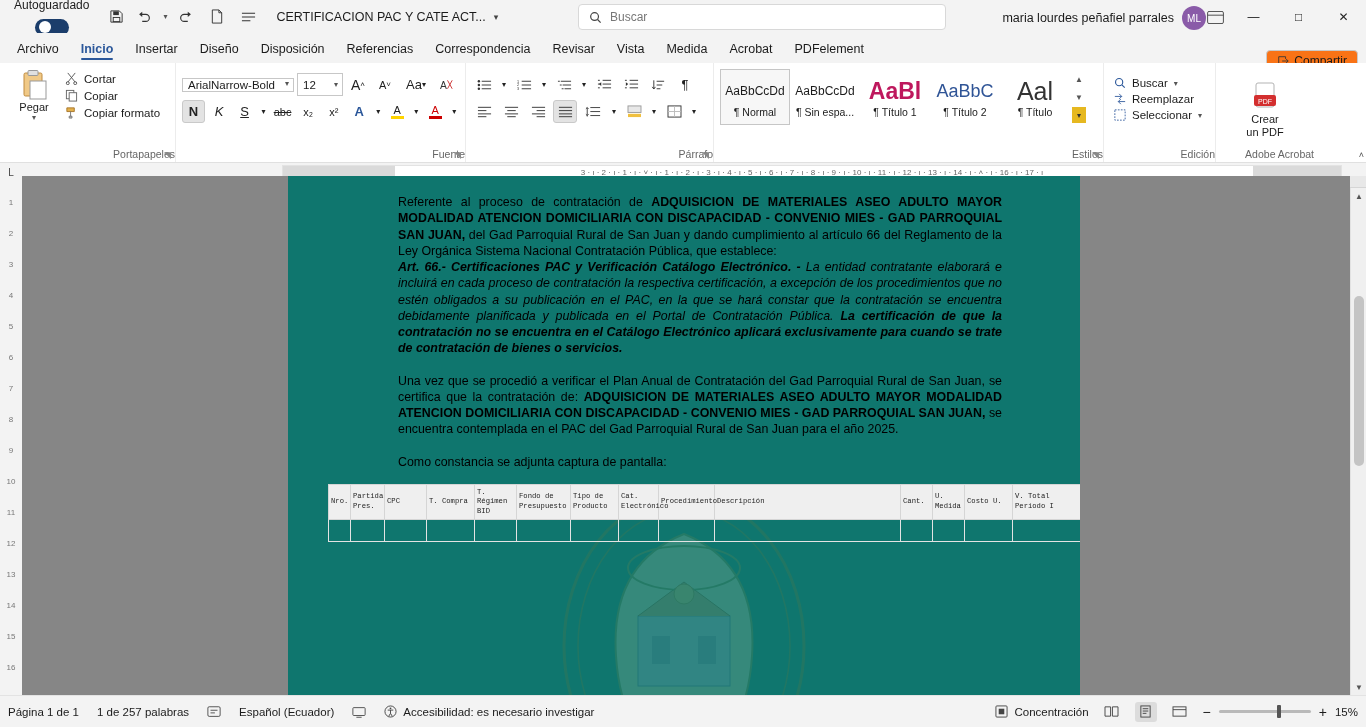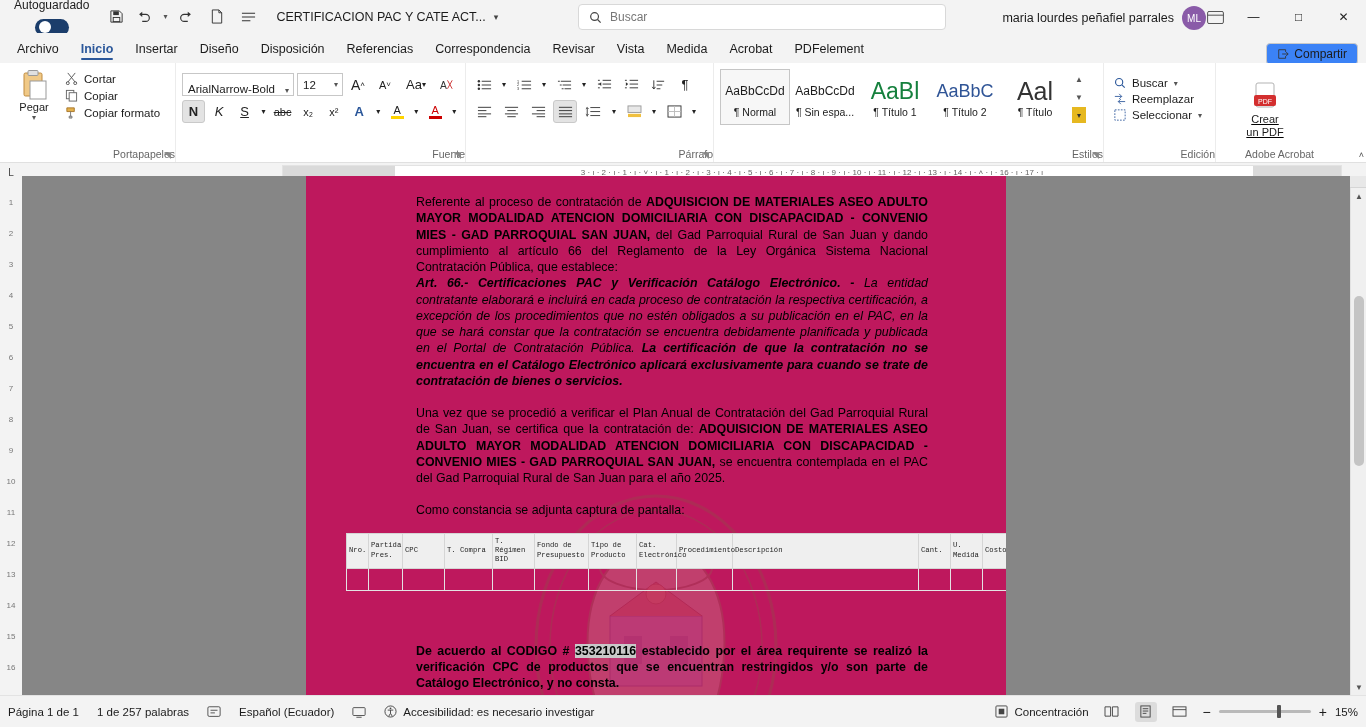--- a/index.html
+++ b/index.html
@@ -83,23 +83,23 @@
   .tab {
     font-size: 12.5px; color: #1b1b1b; padding: 5px 11px 7px;
     border-radius: 4px 4px 0 0; white-space: nowrap;
   }
   .tab.active { color: #2b579a; font-weight: bold; position: relative; }
   .tab.active::after {
     content:""; position:absolute; left: 11px; right: 11px; bottom: 3px;
     height: 2px; background: #2b579a; border-radius: 1px;
   }
   .share {
-    position: absolute; right: 8px; top: 10px;
+    position: absolute; right: 8px; top: 17px;
     border: 1px solid #c9c9c9; border-radius: 4px;
-    font-size: 12px; padding: 3px 10px; background: #3b82f6;
+    font-size: 12px; padding: 3px 10px; background: #f97316;
     display: flex; align-items: center; gap: 5px; color:#1b1b1b;
   }
 
   
   .ribbon {
     height: 100px; background: #ffffff;
     border-bottom: 1px solid #e0e0e0;
     display: flex; position: relative;
   }
   .group {
@@ -124,22 +124,22 @@
   }
   .paste-icon {
     width: 30px; height: 32px; position: relative;
   }
   .clip-list { display: flex; flex-direction: column; gap: 2px; padding-top: 4px; }
   .clip-item { font-size: 11.5px; color: #1b1b1b; display: flex; align-items: center; gap: 6px; padding: 1px 3px; }
 
   
   .row { display: flex; align-items: center; gap: 3px; }
   .font-name {
-    width: 112px; height: 23px; border: 1px solid #c7c7c7; background:#fff;
-    font-size: 11.5px; padding: 0 16px 0 5px; display: flex; align-items: flex-end;
+    width: 112px; height: 14px; border: 1px solid #c7c7c7; background:#fff;
+    font-size: 11.5px; padding: 0 16px 0 5px; display: flex; align-items: flex-start;
     position: relative; color: #1b1b1b;
   }
   .font-size {
     width: 46px; height: 23px; border: 1px solid #c7c7c7; background:#fff;
     font-size: 11.5px; padding: 0 14px 0 5px; display: flex; align-items: center;
     position: relative; color: #1b1b1b;
   }
   .caret { position: absolute; right: 4px; font-size: 8px; color: #555; }
   .btn {
     width: 24px; height: 23px; display: flex; align-items: center;
@@ -184,22 +184,22 @@
     position: absolute; top: 176px; left: 0; right: 0; bottom: 32px;
     background: #868686; overflow: hidden;
   }
   .v-ruler {
     position: absolute; left: 0; top: 0; bottom: 0; width: 22px;
     background: #f3f3f3; font-size: 8px; color: #777;
     display: flex; flex-direction: column; align-items: center;
   }
   .v-ruler span { margin-top: 22px; }
   .page {
-    position: absolute; left: 306px; top: 0; width: 700px; height: 100%;
-    background: #be185d; overflow: hidden;
+    position: absolute; left: 288px; top: 0; width: 792px; height: 100%;
+    background: #0f766e; overflow: hidden;
   }
   .watermark {
     position: absolute; left: 50%; top: 300px; transform: translateX(-50%);
     width: 300px; height: 330px; opacity: 0.20; pointer-events: none;
   }
   .doc-body {
     position: relative; padding: 18px 78px 0 110px;
     font-family: "Liberation Sans", sans-serif;
     font-size: 12.4px; color: #000; line-height: 1.31; text-align: justify;
   }
@@ -562,21 +562,21 @@
     <div class="styles-gallery">
       <div class="style-card selected">
         <span class="style-prev" style="font-size:12px;">AaBbCcDd</span>
         <span class="style-name">¶ Normal</span>
       </div>
       <div class="style-card">
         <span class="style-prev" style="font-size:12px;">AaBbCcDd</span>
         <span class="style-name">¶ Sin espa...</span>
       </div>
       <div class="style-card">
-        <span class="style-prev" style="font-size:23px;color:#15803d;font-weight:normal;">AaBl</span>
+        <span class="style-prev" style="font-size:23px;color:#be185d;font-weight:bold;">AaBl</span>
         <span class="style-name">¶ Título 1</span>
       </div>
       <div class="style-card">
         <span class="style-prev" style="font-size:18px;color:#2f5496;">AaBbC</span>
         <span class="style-name">¶ Título 2</span>
       </div>
       <div class="style-card">
         <span class="style-prev" style="font-size:25px;color:#333;">Aal</span>
         <span class="style-name">¶ Título</span>
       </div>
@@ -611,21 +611,21 @@
         <svg width="12" height="12" viewBox="0 0 14 14">
             <rect x="1" y="1" width="12" height="12" fill="none" stroke="#2b579a" stroke-dasharray="2 1.5"></rect>
           </svg>
         <span>Seleccionar</span>
         <span style="font-size:8px;color:#555;">▾</span>
       </div>
     </div>
     <div class="group-label">Edición</div>
   </div>
 
-  <div class="group" style="width:98px;border-right:none;text-decoration:underline;">
+  <div class="group" style="width:98px;border-right:none;">
     <div style="padding-top:10px;display:flex;justify-content:center;">
       <div class="acro-btn">
         <svg width="30" height="32" viewBox="0 0 30 32">
           <rect x="6" y="2" width="18" height="24" rx="2" fill="#fff" stroke="#b3b3b3"></rect>
           <rect x="4" y="14" width="22" height="11" rx="2" fill="#d32f2f"></rect>
           <text x="15" y="22.5" font-size="7" fill="#fff" text-anchor="middle" font-family="Liberation Sans">PDF</text>
         </svg>
         <span>Crear</span>
         <span>un PDF</span>
       </div>
@@ -746,23 +746,20 @@
                 <td></td>
               <td></td>
                 <td></td>
             </tr>
           </tbody>
         </table>
       </div>
 
       <div style="height:52px;"></div>
 
-      <p class="b">
-        <span>De acuerdo al CODIGO # </span><span class="highlight">353210116</span><span> establecido por el área requirente se realizó la verificación CPC de productos que se encuentran restringidos y/o son parte de Catálogo Electrónico, y no consta.</span>
-      </p>
     </div>
   </div>
 
   <div class="vscroll">
     <div class="vs-split"></div>
     <div class="vs-up">▲</div>
     <div class="vs-thumb"></div>
     <div class="vs-down">▼</div>
   </div>
 </div>

